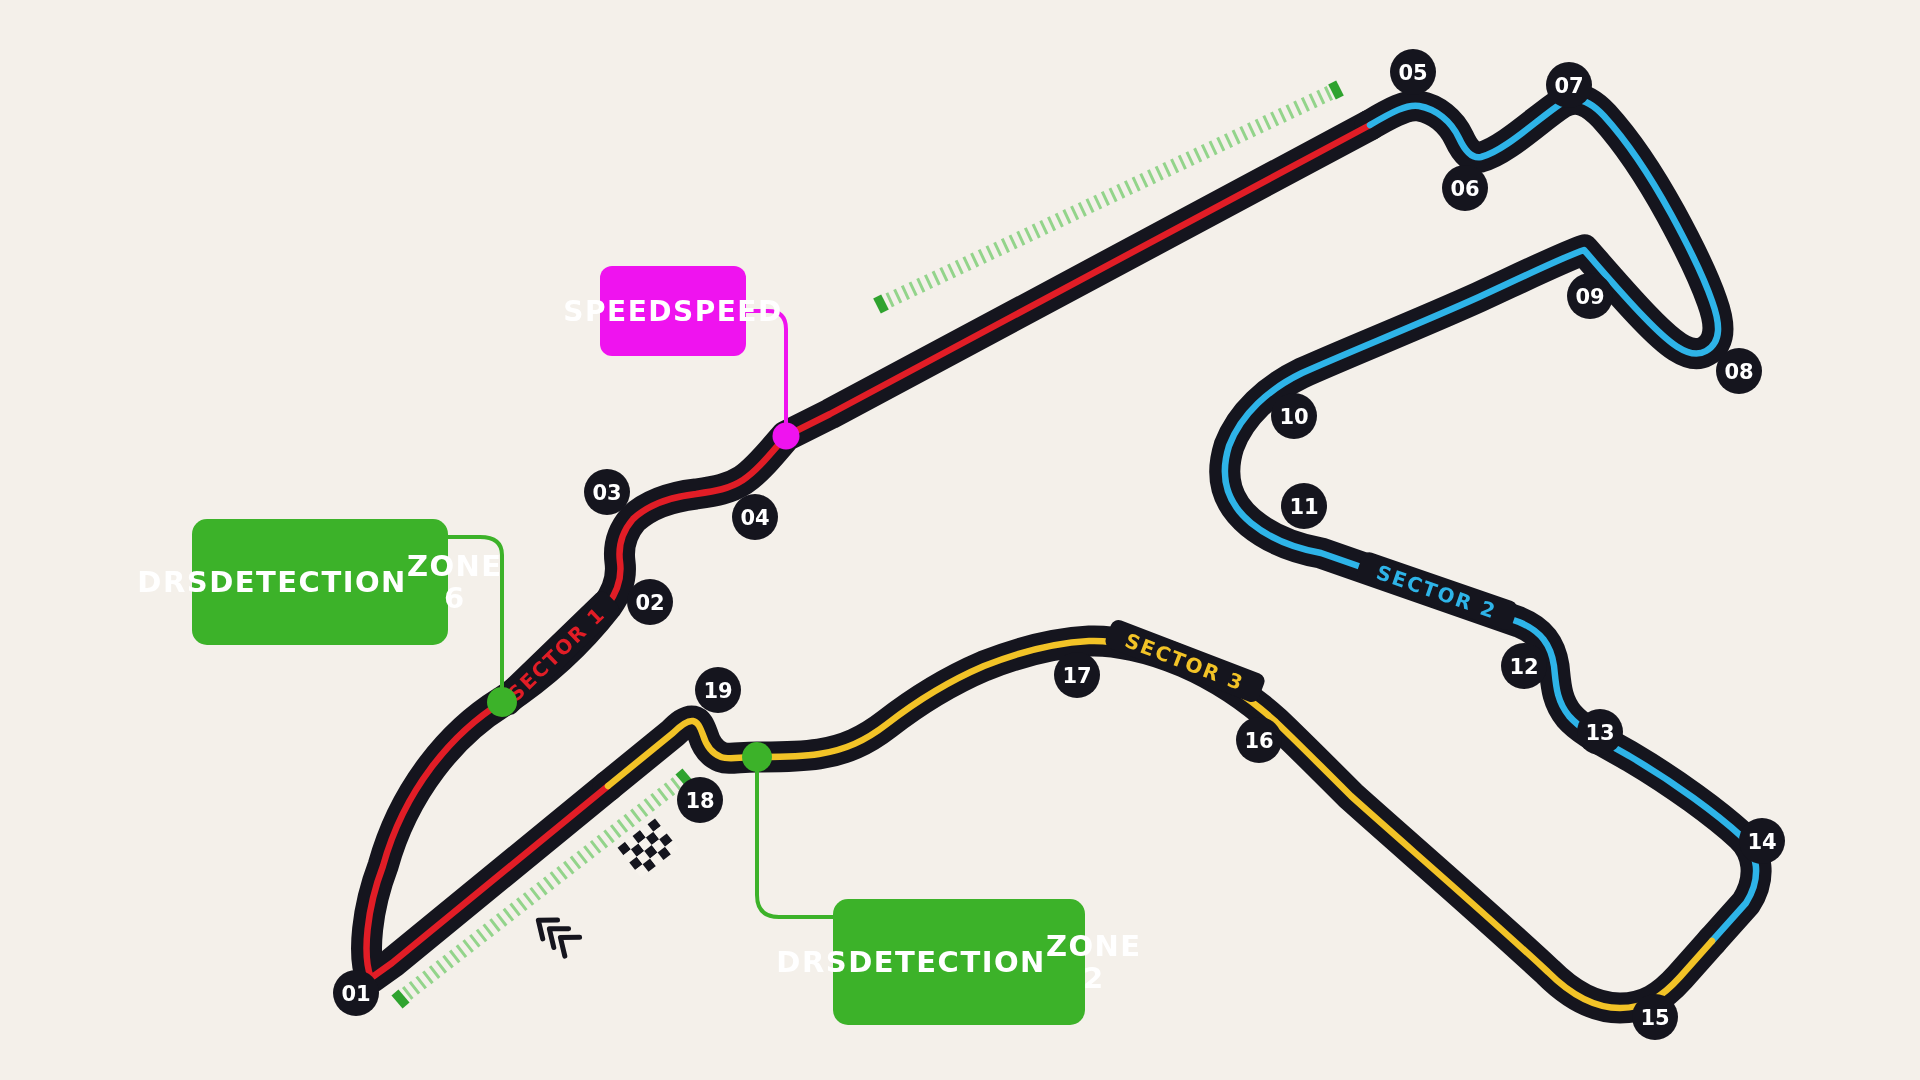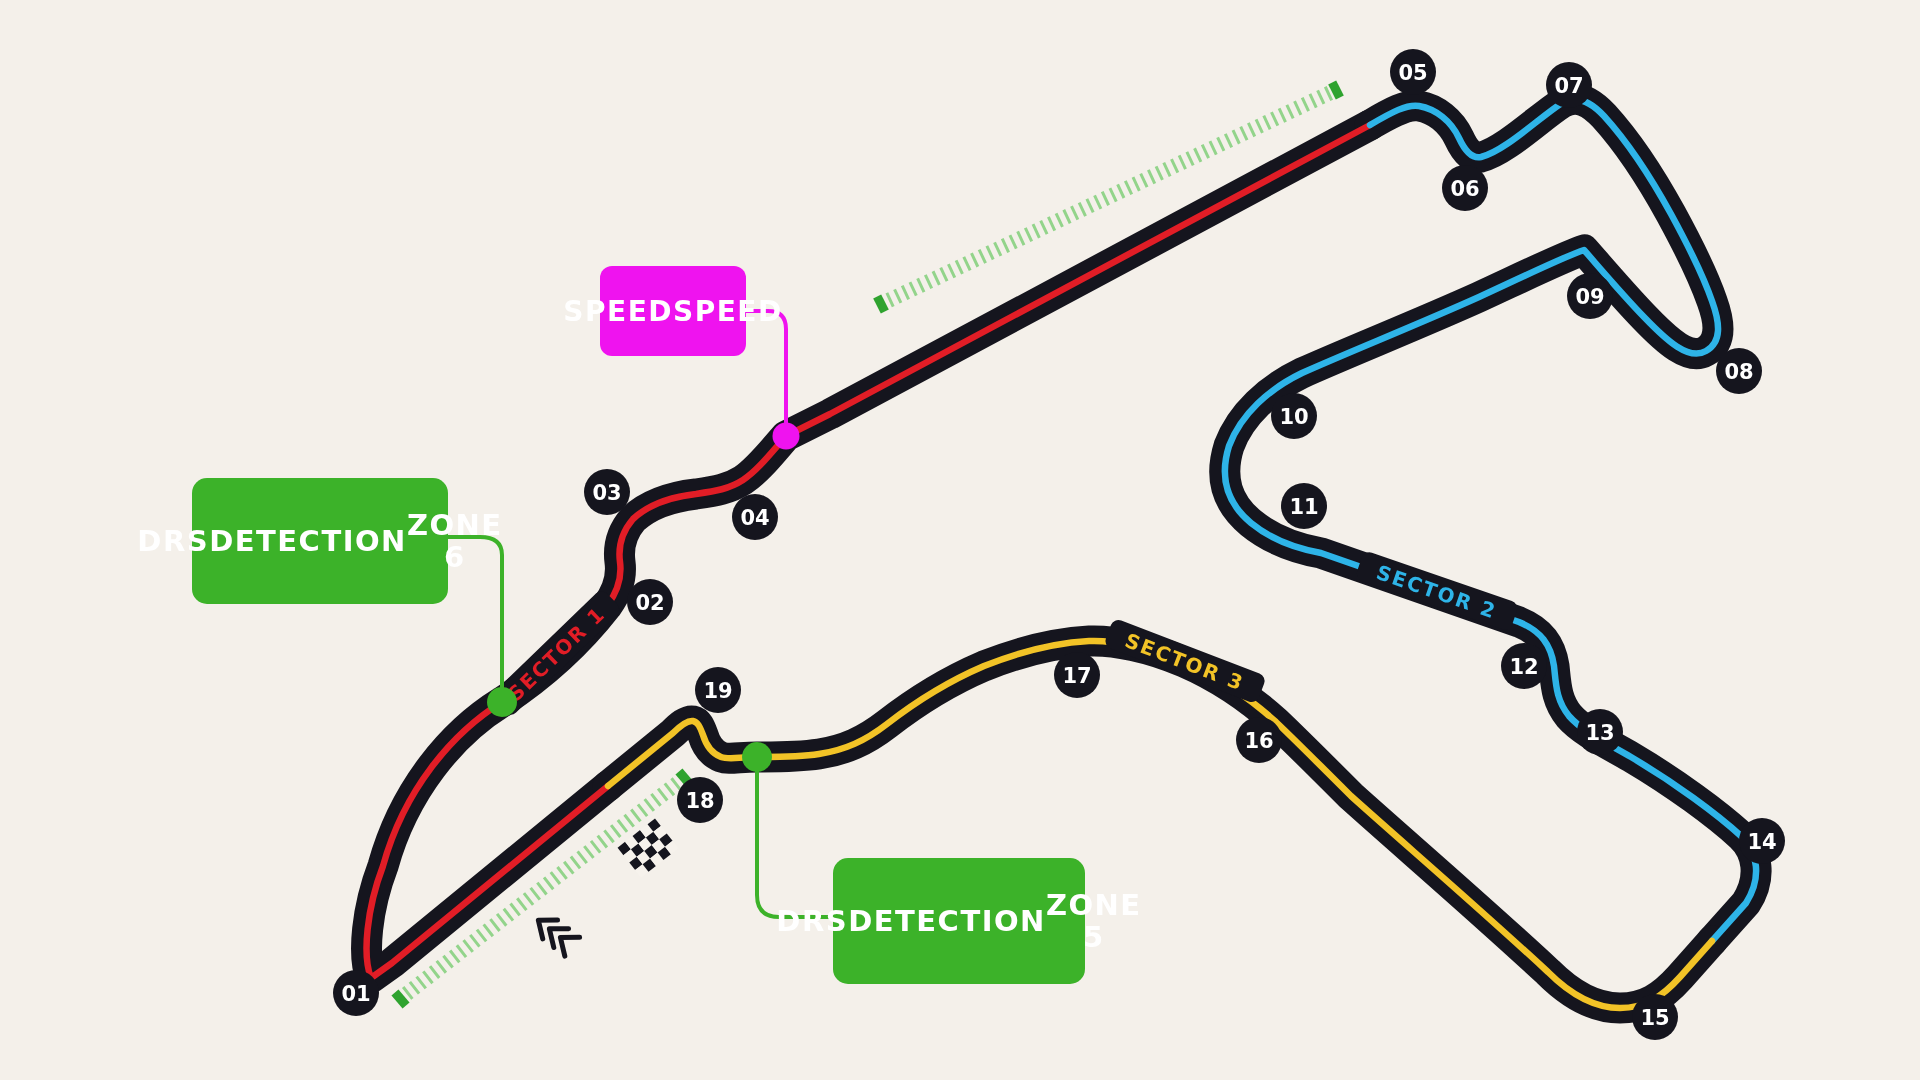--- a/index.html
+++ b/index.html
@@ -26,21 +26,21 @@
   .st2{fill:var(--sector2-blue,#2eb4e8);}
   .st3{fill:var(--sector3-yellow,#f2c327);}
   .turn-marker circle{fill:var(--track,#15151e);}
   .turn-marker text{fill:var(--marker-text,#fff);font-weight:700;font-size:21px;text-anchor:middle;}
   .chev path{fill:none;stroke:var(--track,#15151e);stroke-width:5;stroke-linecap:round;stroke-linejoin:round;}
   .map-label{
     position:absolute;display:flex;flex-direction:row;justify-content:center;align-items:center;
     color:#fff;font-weight:700;text-align:center;border-radius:15px;letter-spacing:1.5px;z-index:3;
   }
   .label-magenta{background:var(--magenta,#ef13ef);}
-  .label-green{background:var(--green,#3cb229);}
+  .label-green{background:var(--green,#3cb229);margin-top:41px;}
   #speed-trap-label{left:600px;top:266px;width:146px;height:90px;font-size:28px;line-height:31px;border-radius:12px;}
   #drs1-label{left:192px;top:478px;width:256px;height:126px;font-size:29px;line-height:32px;}
   #drs2-label{left:833px;top:858px;width:252px;height:126px;font-size:29px;line-height:32px;}
 </style>
 </head>
 <body>
 
 <div id="stage">
 
   <svg id="circuit-svg" width="1920" height="1080" viewBox="0 0 1920 1080">
@@ -294,15 +294,15 @@
     <span>SPEED</span>
   </div>
   <div class="map-label label-green" id="drs1-label">
     <span>DRS</span>
     <span>DETECTION</span>
     <span>ZONE 6</span>
   </div>
   <div class="map-label label-green" id="drs2-label">
     <span>DRS</span>
     <span>DETECTION</span>
-    <span>ZONE 5</span>
+    <span>ZONE 2</span>
   </div>
 </div>
 
 </body></html>

